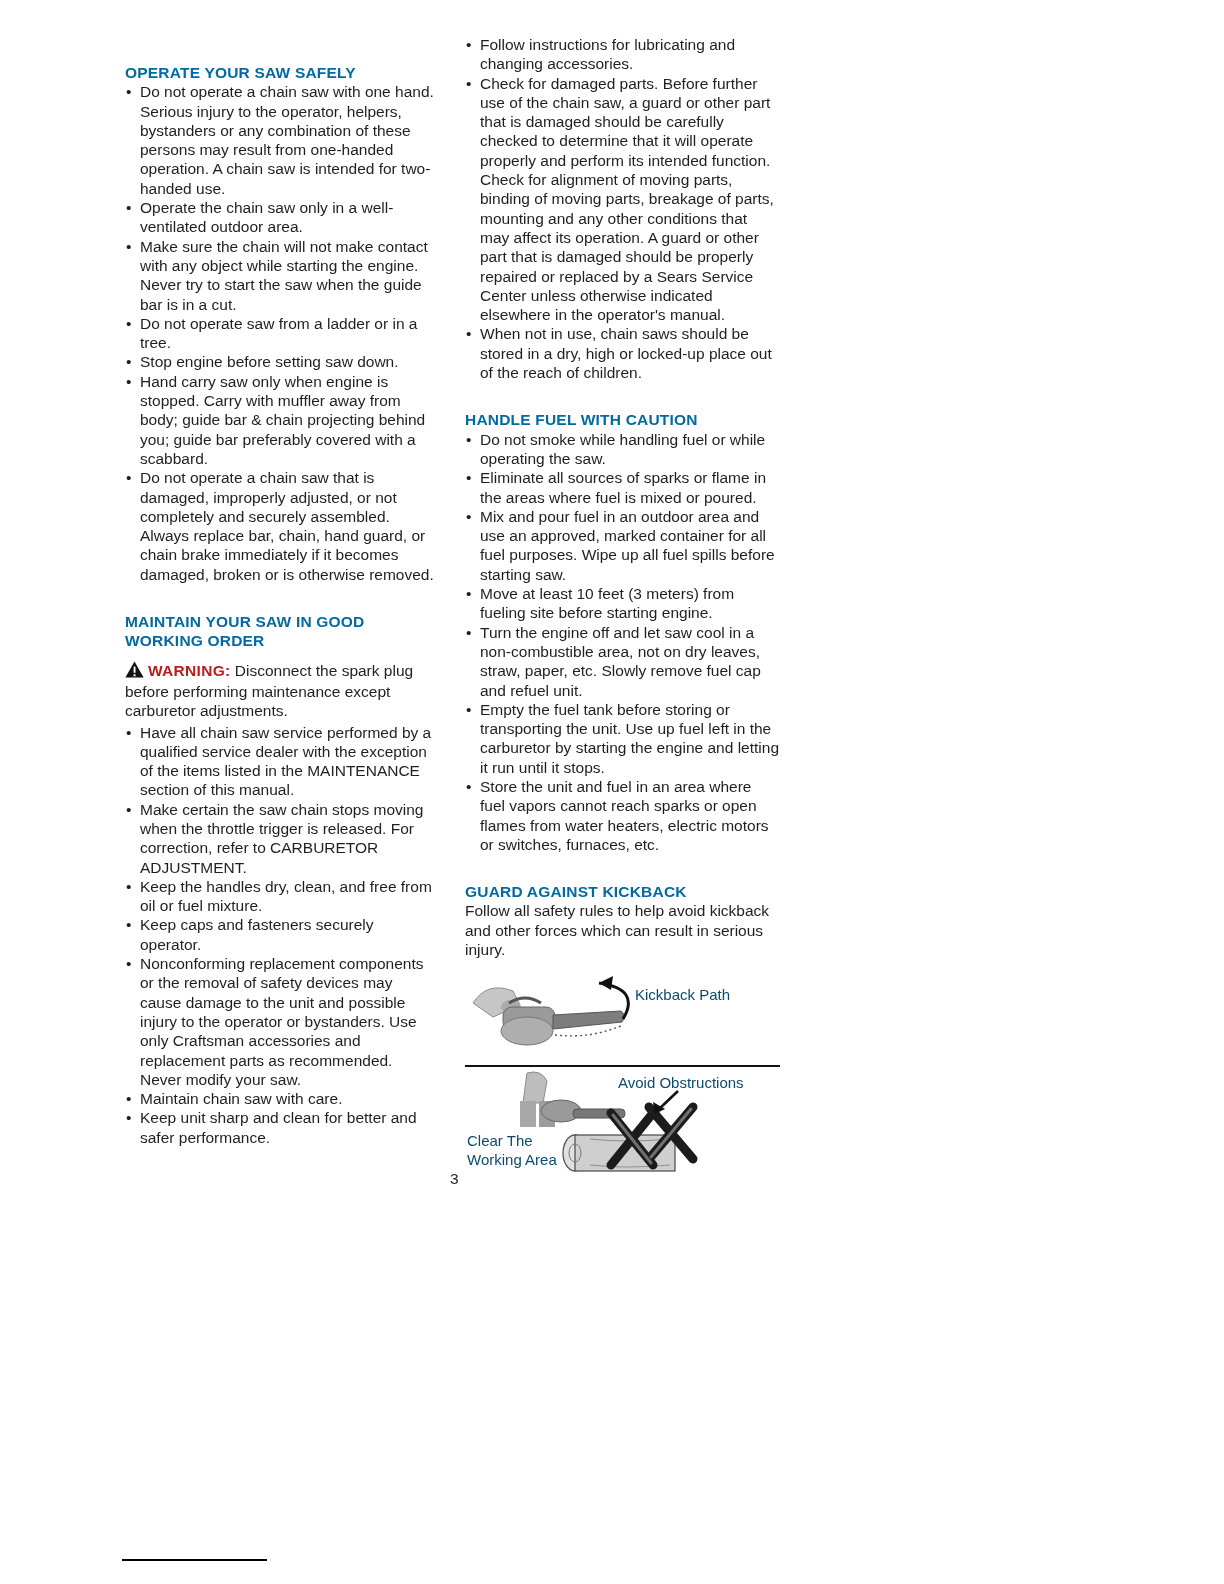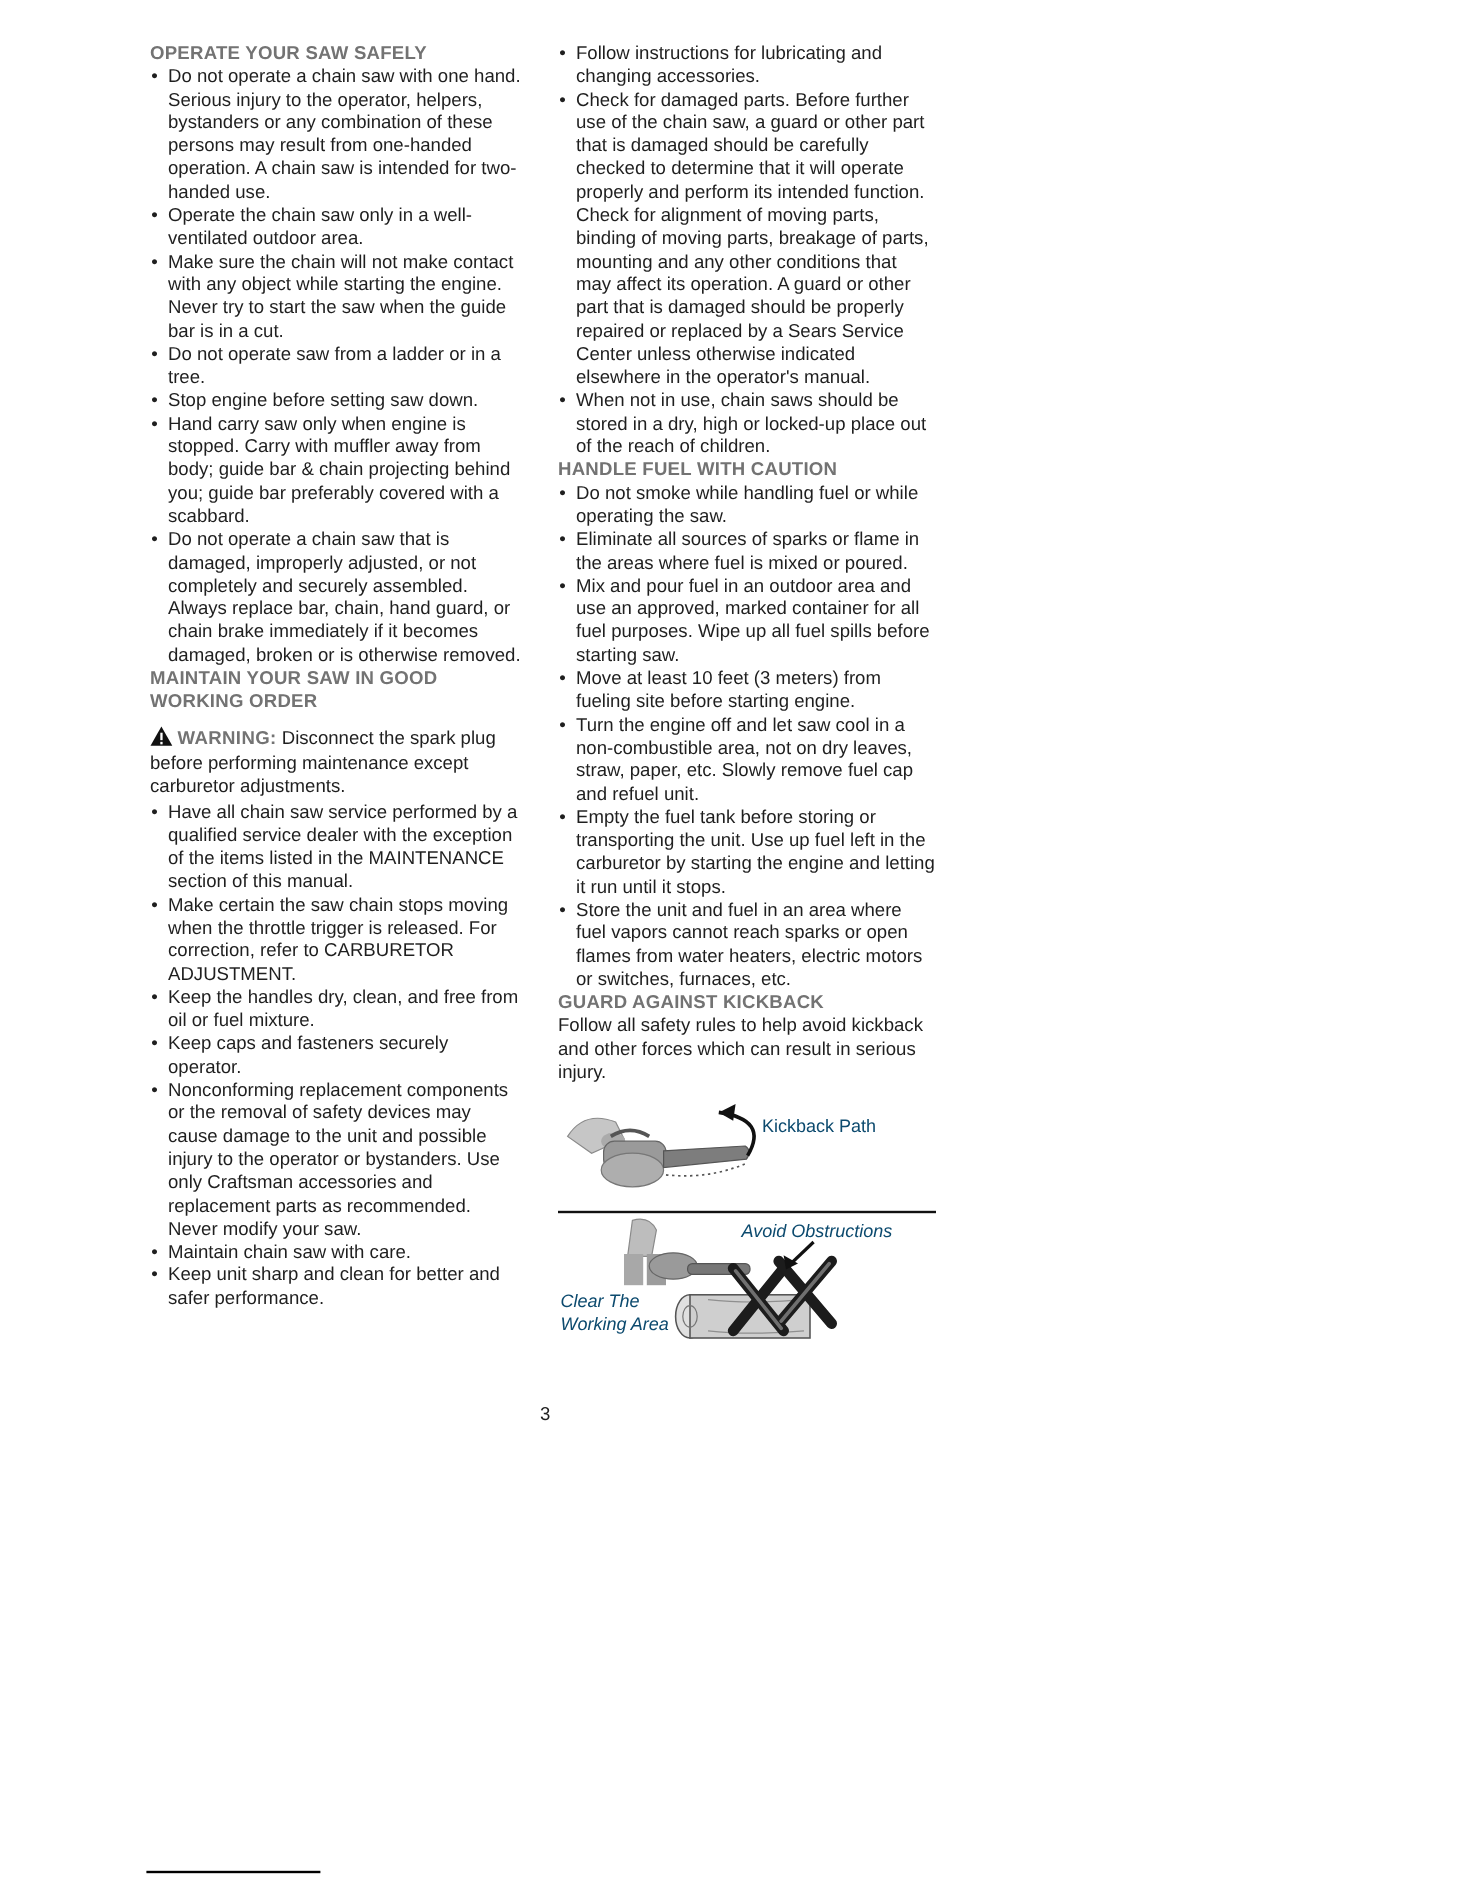--- a/index.html
+++ b/index.html
@@ -8,37 +8,38 @@
     width:1224px; height:1584px; position:relative; overflow:hidden;
     font-family:"Liberation Sans", sans-serif;
     color:#1f1f1f;
     -webkit-font-smoothing:antialiased;
   }
   .page { position:absolute; inset:0; background:#fff; }
   .col { position:absolute; top:35px; font-size:15.5px; line-height:19.3px; }
   .col-left  { left:125px; width:313px; }
   .col-right { left:465px; width:315px; }
   h2.sec-heading {
-    font-size:15.5px; line-height:19.3px; font-weight:bold; color:#737373;
+    font-size:15.5px; line-height:19.3px; font-weight:bold; color:#0369a1;
     letter-spacing:0.2px;
+    margin-top:28px;
   }
   ul.bullets { list-style:none; }
   ul.bullets li { position:relative; padding-left:15px; }
   ul.bullets li::before {
     content:"\2022"; position:absolute; left:1px; top:0; color:#1f1f1f;
   }
   p.warning-note { margin-top:10px; margin-bottom:2px; }
   .warn-icon { display:inline-block; vertical-align:-2px; margin-right:4px; }
-  .warn-label { font-weight:bold; letter-spacing:0.3px; color:#737373; }
+  .warn-label { font-weight:bold; letter-spacing:0.3px; color:#b91c1c; }
   p.plain { margin:0; }
 
   .figure { position:relative; }
   .fig-kickback { margin-top:14px; height:90px; }
   .fig-divider { height:0; border-top:2.5px solid #111; margin:2px 0 2px 0; }
-  .fig-obstructions { height:118px;font-style:italic; }
+  .fig-obstructions { height:118px; }
   .fig-label { position:absolute; font-size:15px; color:#0c4a6e; white-space:nowrap; }
   .label-kickback { left:170px; top:12px; }
   .label-avoid { left:153px; top:4px; }
   .label-clear { left:2px; top:62px; white-space:normal; width:100px; line-height:19px; }
 
   .page-number { position:absolute; left:450px; top:1170px; font-size:15.5px; color:#1f1f1f; }
   .bottom-rule { position:absolute; left:122px; top:1559px; width:145px; height:2px; background:#000; }
   svg { display:block; }
 </style>
 </head>

